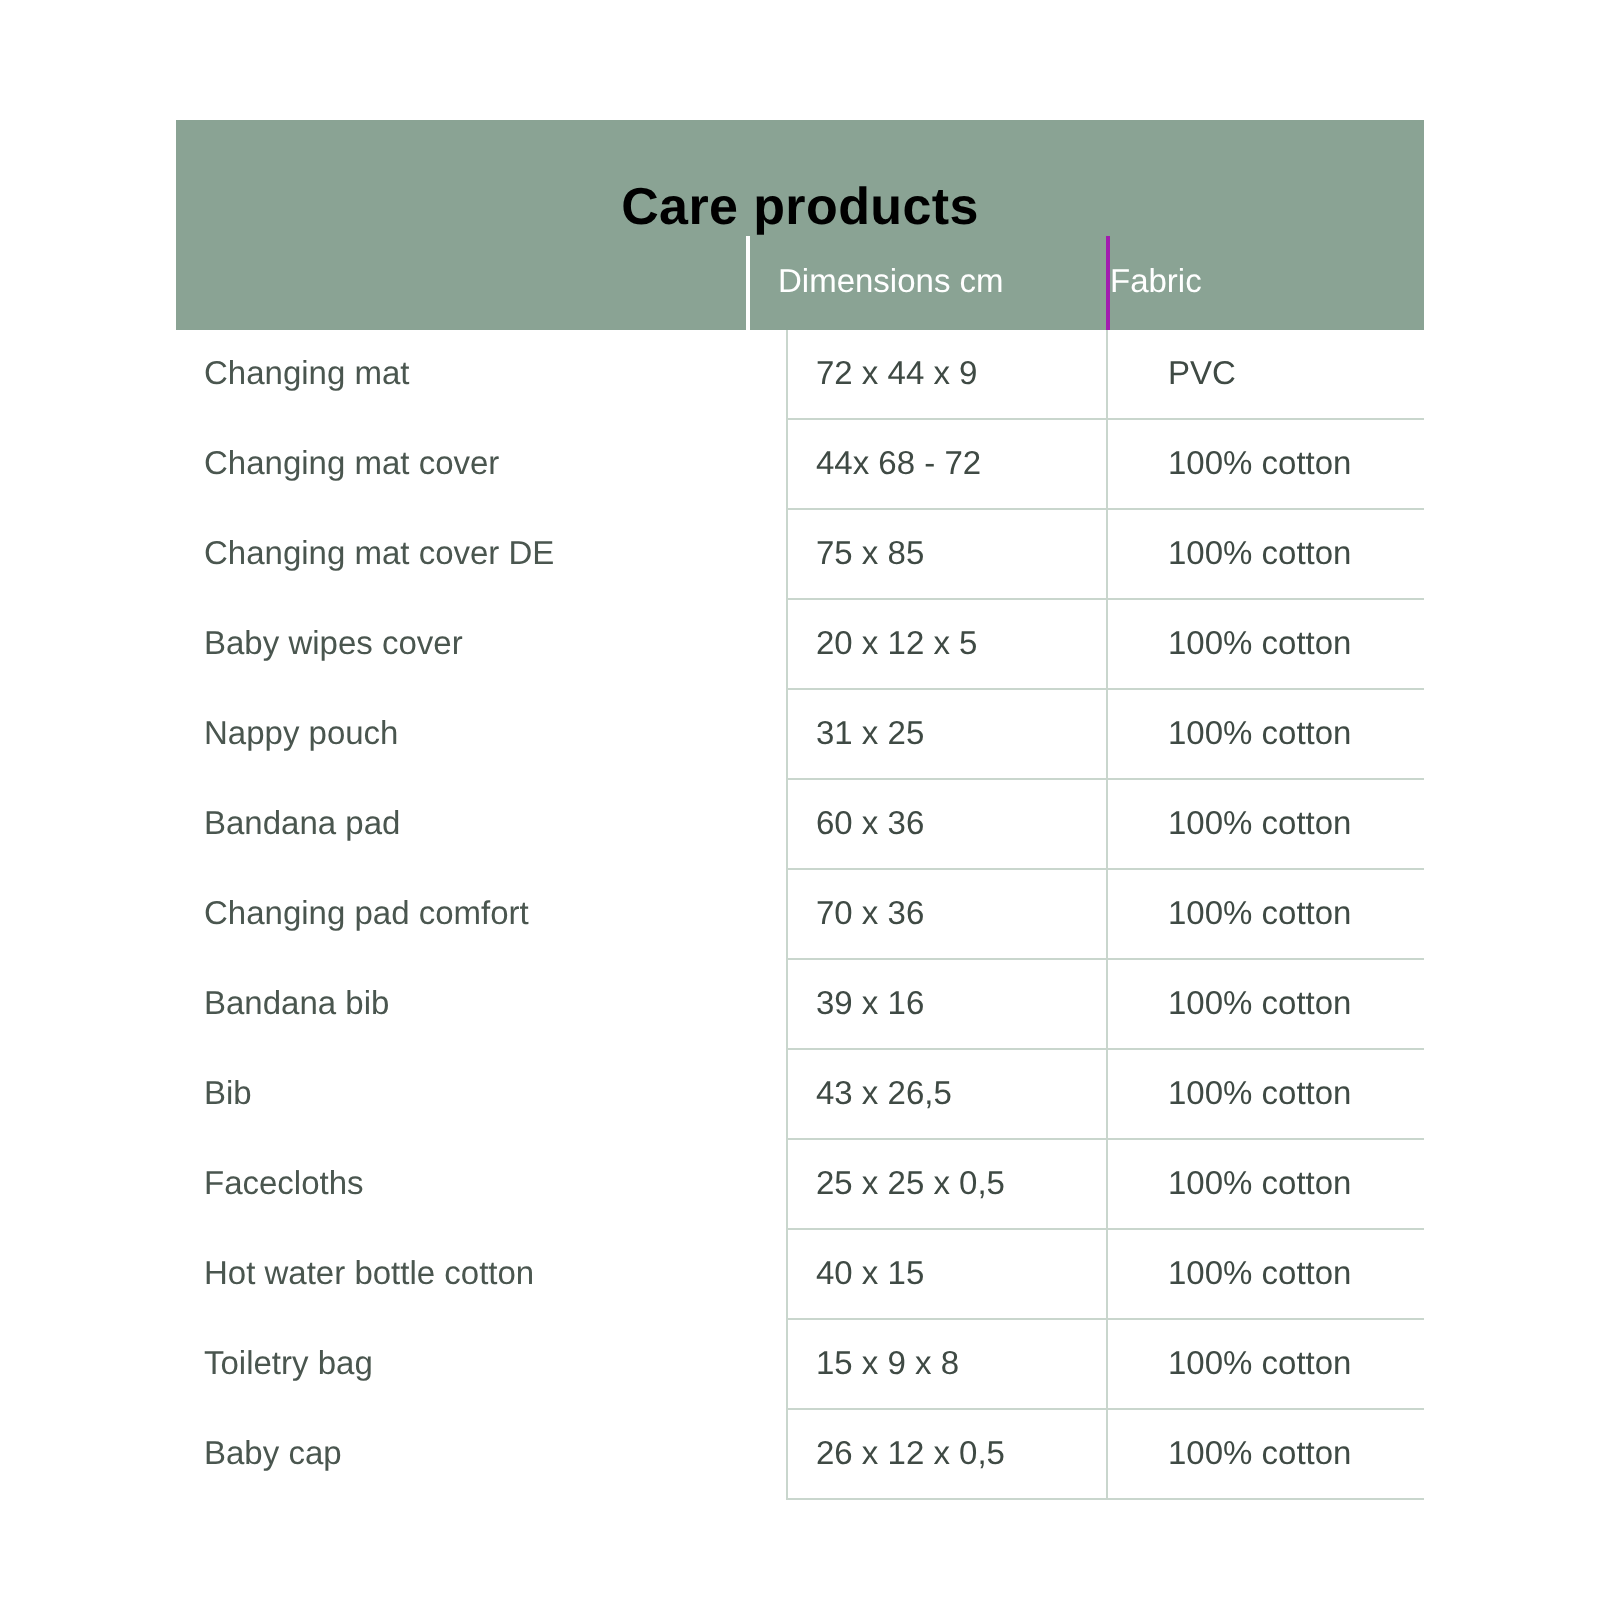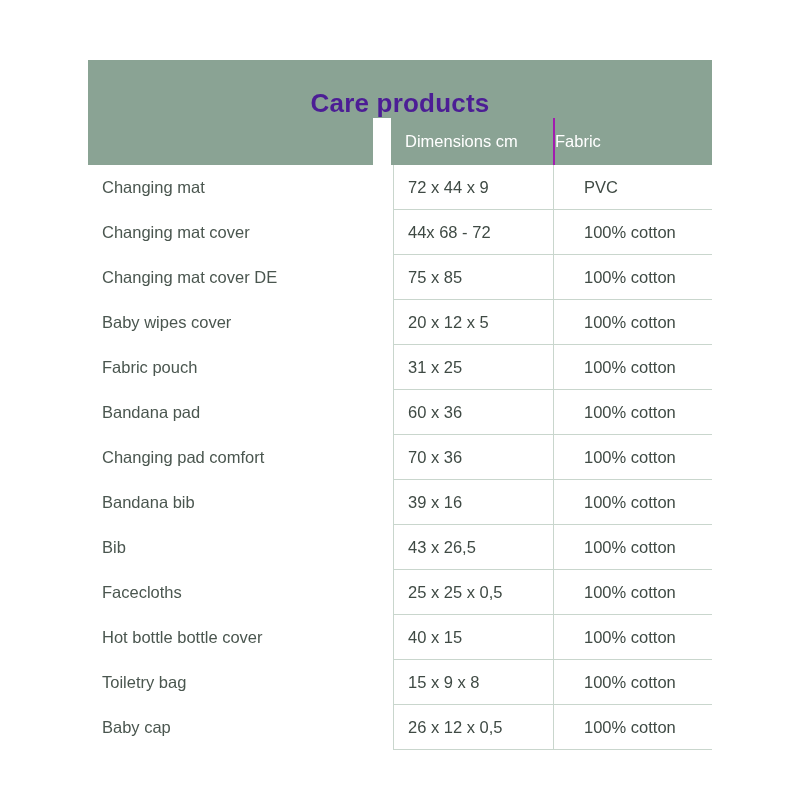--- a/index.html
+++ b/index.html
@@ -27,21 +27,21 @@
 
   .title-bar {
     background: #8aa394;
     height: 58px;
     display: flex;
     align-items: center;
     justify-content: center;
   }
 
   .title-bar .title {
-    color: #4c1d95;
+    color: #000000;
     font-size: 26px;
     font-weight: bold;
     letter-spacing: 0.2px;
     margin-top: 29px;
   }
 
   .grid {
     display: grid;
     grid-template-columns: 285px 180px 159px;
   }
@@ -56,21 +56,20 @@
     font-size: 16.5px;
   }
 
   .hdr-blank {
     background: #8aa394;
   }
 
   .hdr-dim {
     padding-left: 14px;
     border-left: 2px solid #ffffff;
-    margin-left: 16px;
   }
 
   .hdr-fab {
     padding-left: 0;
     border-left: 2px solid #a21caf;
   }
 
   .cell {
     height: 45px;
     box-sizing: border-box;
@@ -146,21 +145,21 @@
         <div class="cell cell-fab">100% cotton</div>
       </div>
 
       <div class="row">
         <div class="cell cell-name">Baby wipes cover</div>
         <div class="cell cell-dim">20 x 12 x 5</div>
         <div class="cell cell-fab">100% cotton</div>
       </div>
 
       <div class="row">
-        <div class="cell cell-name">Fabric pouch</div>
+        <div class="cell cell-name">Nappy pouch</div>
         <div class="cell cell-dim">31 x 25</div>
         <div class="cell cell-fab">100% cotton</div>
       </div>
 
       <div class="row">
         <div class="cell cell-name">Bandana pad</div>
         <div class="cell cell-dim">60 x 36</div>
         <div class="cell cell-fab">100% cotton</div>
       </div>
 
@@ -182,21 +181,21 @@
         <div class="cell cell-fab">100% cotton</div>
       </div>
 
       <div class="row">
         <div class="cell cell-name">Facecloths</div>
         <div class="cell cell-dim">25 x 25 x 0,5</div>
         <div class="cell cell-fab">100% cotton</div>
       </div>
 
       <div class="row">
-        <div class="cell cell-name">Hot bottle bottle cover</div>
+        <div class="cell cell-name">Hot water bottle cotton</div>
         <div class="cell cell-dim">40 x 15</div>
         <div class="cell cell-fab">100% cotton</div>
       </div>
 
       <div class="row">
         <div class="cell cell-name">Toiletry bag</div>
         <div class="cell cell-dim">15 x 9 x 8</div>
         <div class="cell cell-fab">100% cotton</div>
       </div>
 

